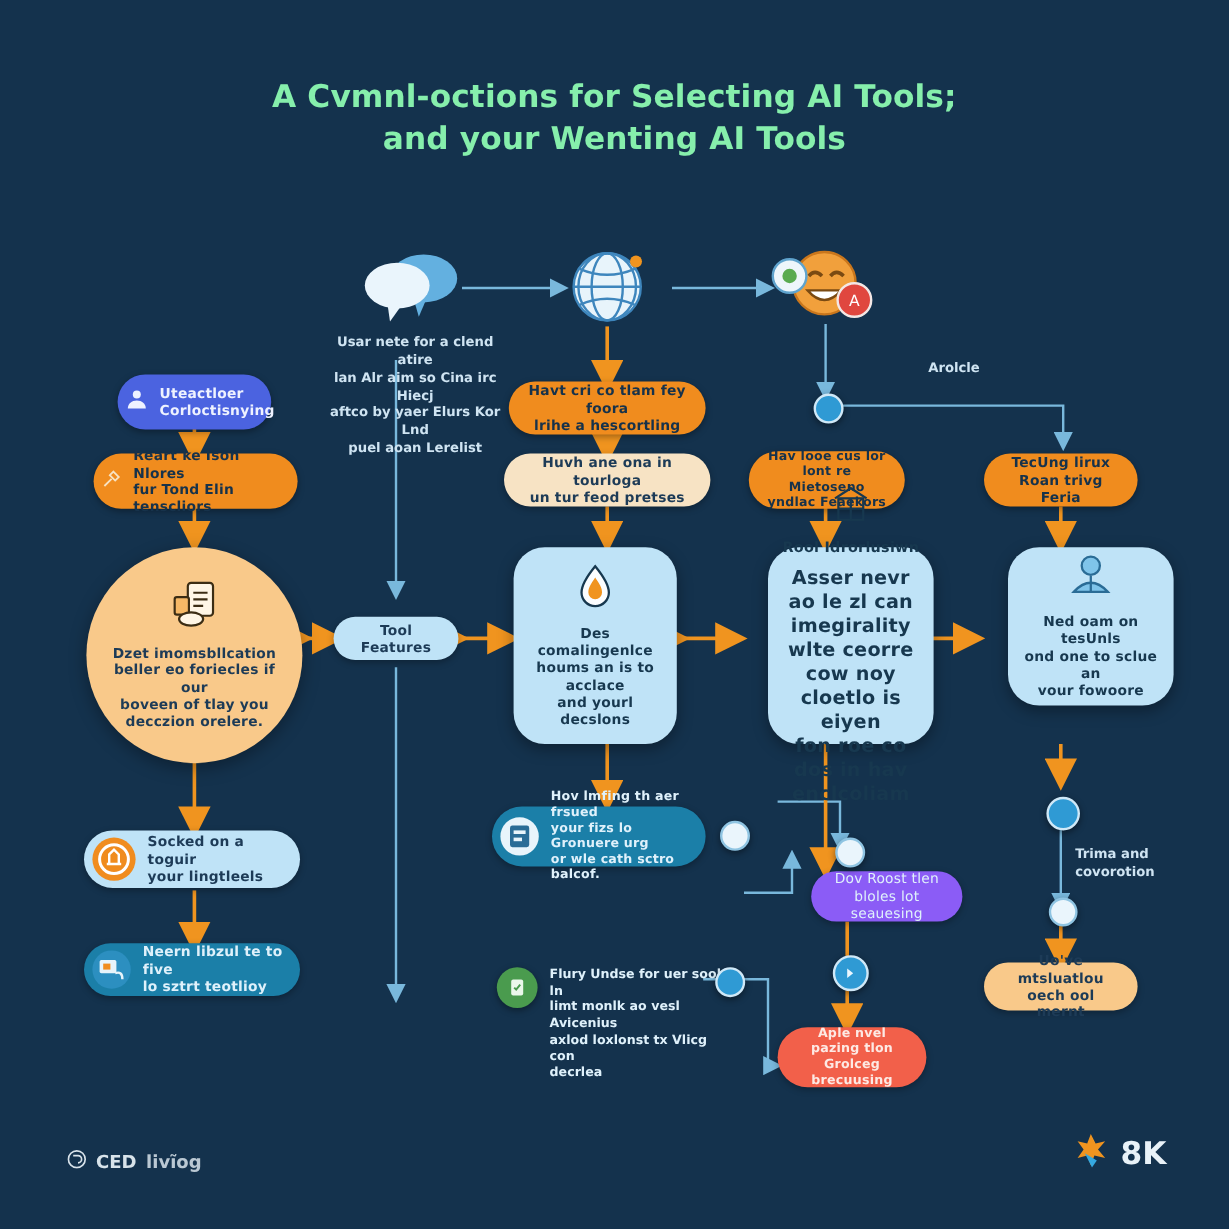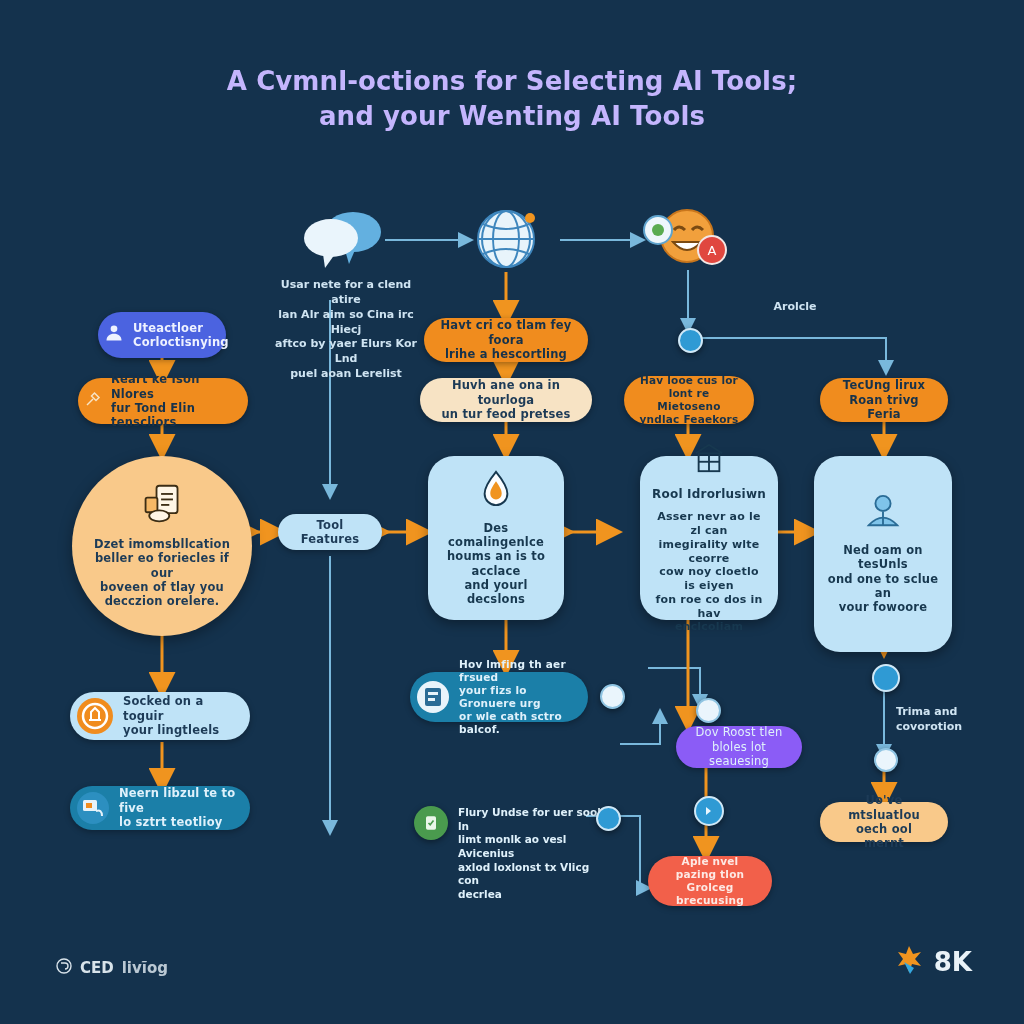--- a/index.html
+++ b/index.html
@@ -60,21 +60,21 @@
   .badge-circ{position:absolute;border-radius:50%;
               display:flex;align-items:center;justify-content:center;
               box-shadow:0 2px 6px rgba(0,0,0,.45);}
 
   .freetext{position:absolute;color:#cfe4f2;font-size:11px;font-weight:700;
             line-height:1.35;text-align:center;}
 
   .icon-top{position:absolute;display:flex;align-items:center;justify-content:center;}
 
   .title{position:absolute;left:0;right:0;top:64px;text-align:center;
-         color:#c4b5fd;font-weight:800;font-size:26px;line-height:1.35;
+         color:#86efac;font-weight:800;font-size:26px;line-height:1.35;
          letter-spacing:.1px;padding:0 150px;box-sizing:border-box;}
 
   .brand{position:absolute;display:flex;align-items:center;gap:8px;
          color:#e9f2f8;font-weight:800;}
   #brand-left{left:56px;bottom:46px;font-size:15px;opacity:.92;}
   #brand-left .sub{font-weight:600;opacity:.85;}
   #brand-right{right:52px;bottom:42px;font-size:26px;}
 </style>
 </head>
 <body>
@@ -268,38 +268,38 @@
   <div class="node card" style="left:640px;top:456px;width:138px;height:164px;">
     <span class="ico">
       <svg width="34" height="32" viewBox="0 0 36 34" fill="none" stroke="#17384f" stroke-width="2">
         <path d="M4 12 L18 3 L32 12"></path>
         <rect x="7" y="12" width="22" height="19"></rect>
         <line x1="18" y1="12" x2="18" y2="31"></line>
           <line x1="7" y1="21" x2="29" y2="21"></line>
       </svg>
     </span>
     <span class="hd">Rool Idrorlusiwn</span>
-    <span style="white-space:pre-line;font-size:11px;">Asser nevr ao le zl can
+    <span style="white-space:pre-line;font-size:16px;">Asser nevr ao le zl can
 imegirality wlte ceorre
 cow noy cloetlo is eiyen
 fon roe co dos in hav
 enclcoliam</span>
   </div>
 
   <div class="node pill pill-tealdark" style="left:676px;top:726px;width:126px;height:42px;white-space:pre-line;">Dov Roost tlen
 bloles lot seauesing</div>
 
   <div class="node pill pill-red" style="left:648px;top:856px;width:124px;height:50px;white-space:pre-line;font-size:10.5px;">Aple nvel pazing tlon
 Grolceg
 brecuusing</div>
 
   <div class="node pill pill-orange" style="left:820px;top:378px;width:128px;height:44px;white-space:pre-line;">TecUng lirux
 Roan trivg Feria</div>
 
-  <div class="node card" style="left:814px;top:456px;width:138px;height:196px;">
+  <div class="node card" style="left:840px;top:456px;width:138px;height:132px;">
     <span class="ico">
       <svg width="38" height="36" viewBox="0 0 40 38" fill="none" stroke="#2a6c96" stroke-width="2">
         <circle cx="20" cy="11" r="8" fill="#7fc4ea"></circle>
         <path d="M5 34 q15 -16 30 0 z" fill="#7fc4ea"></path>
         <line x1="20" y1="20" x2="20" y2="34"></line>
       </svg>
     </span>
     <span style="white-space:pre-line;">Ned oam on tesUnls
 ond one to sclue an
 vour fowoore</span>

